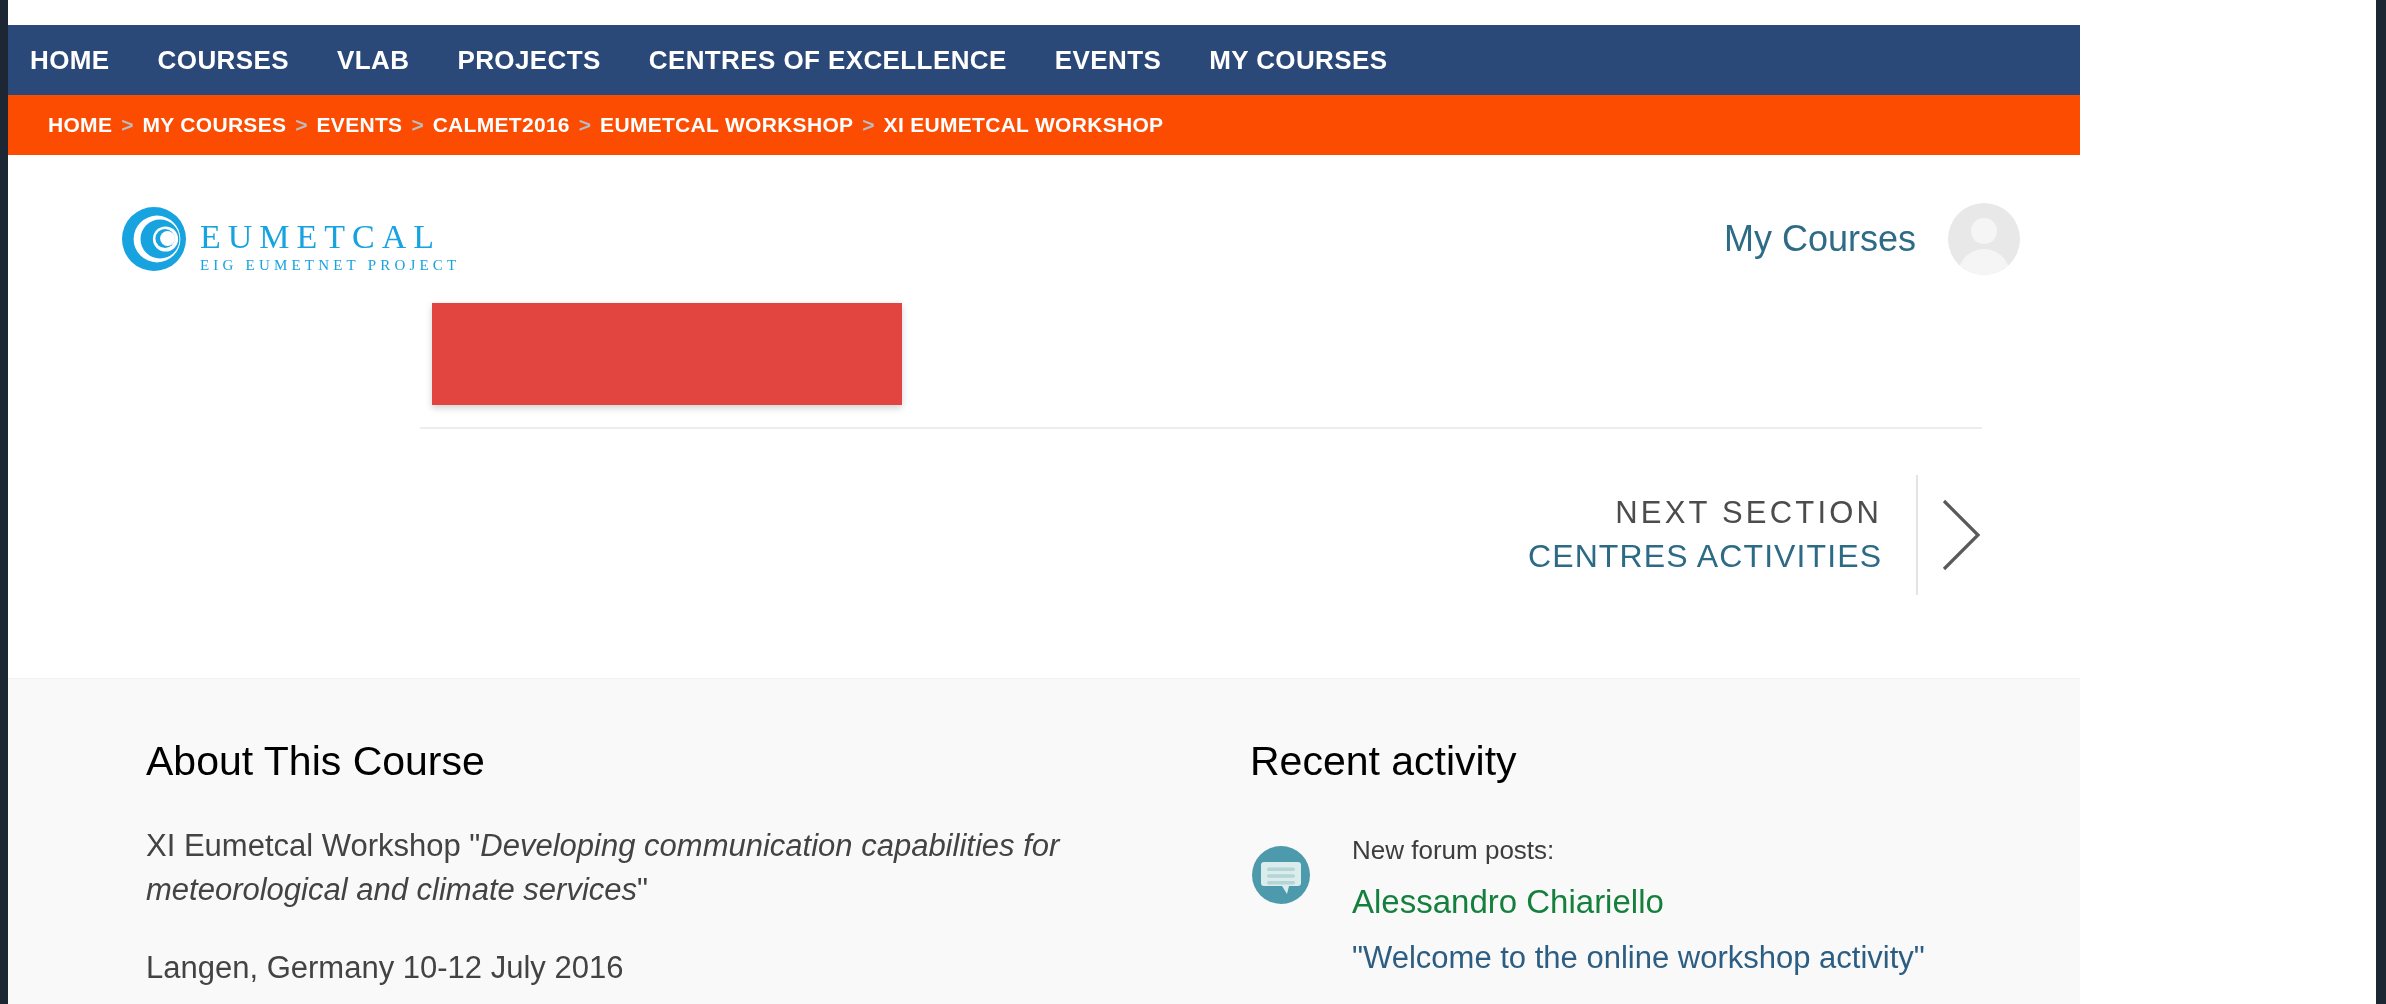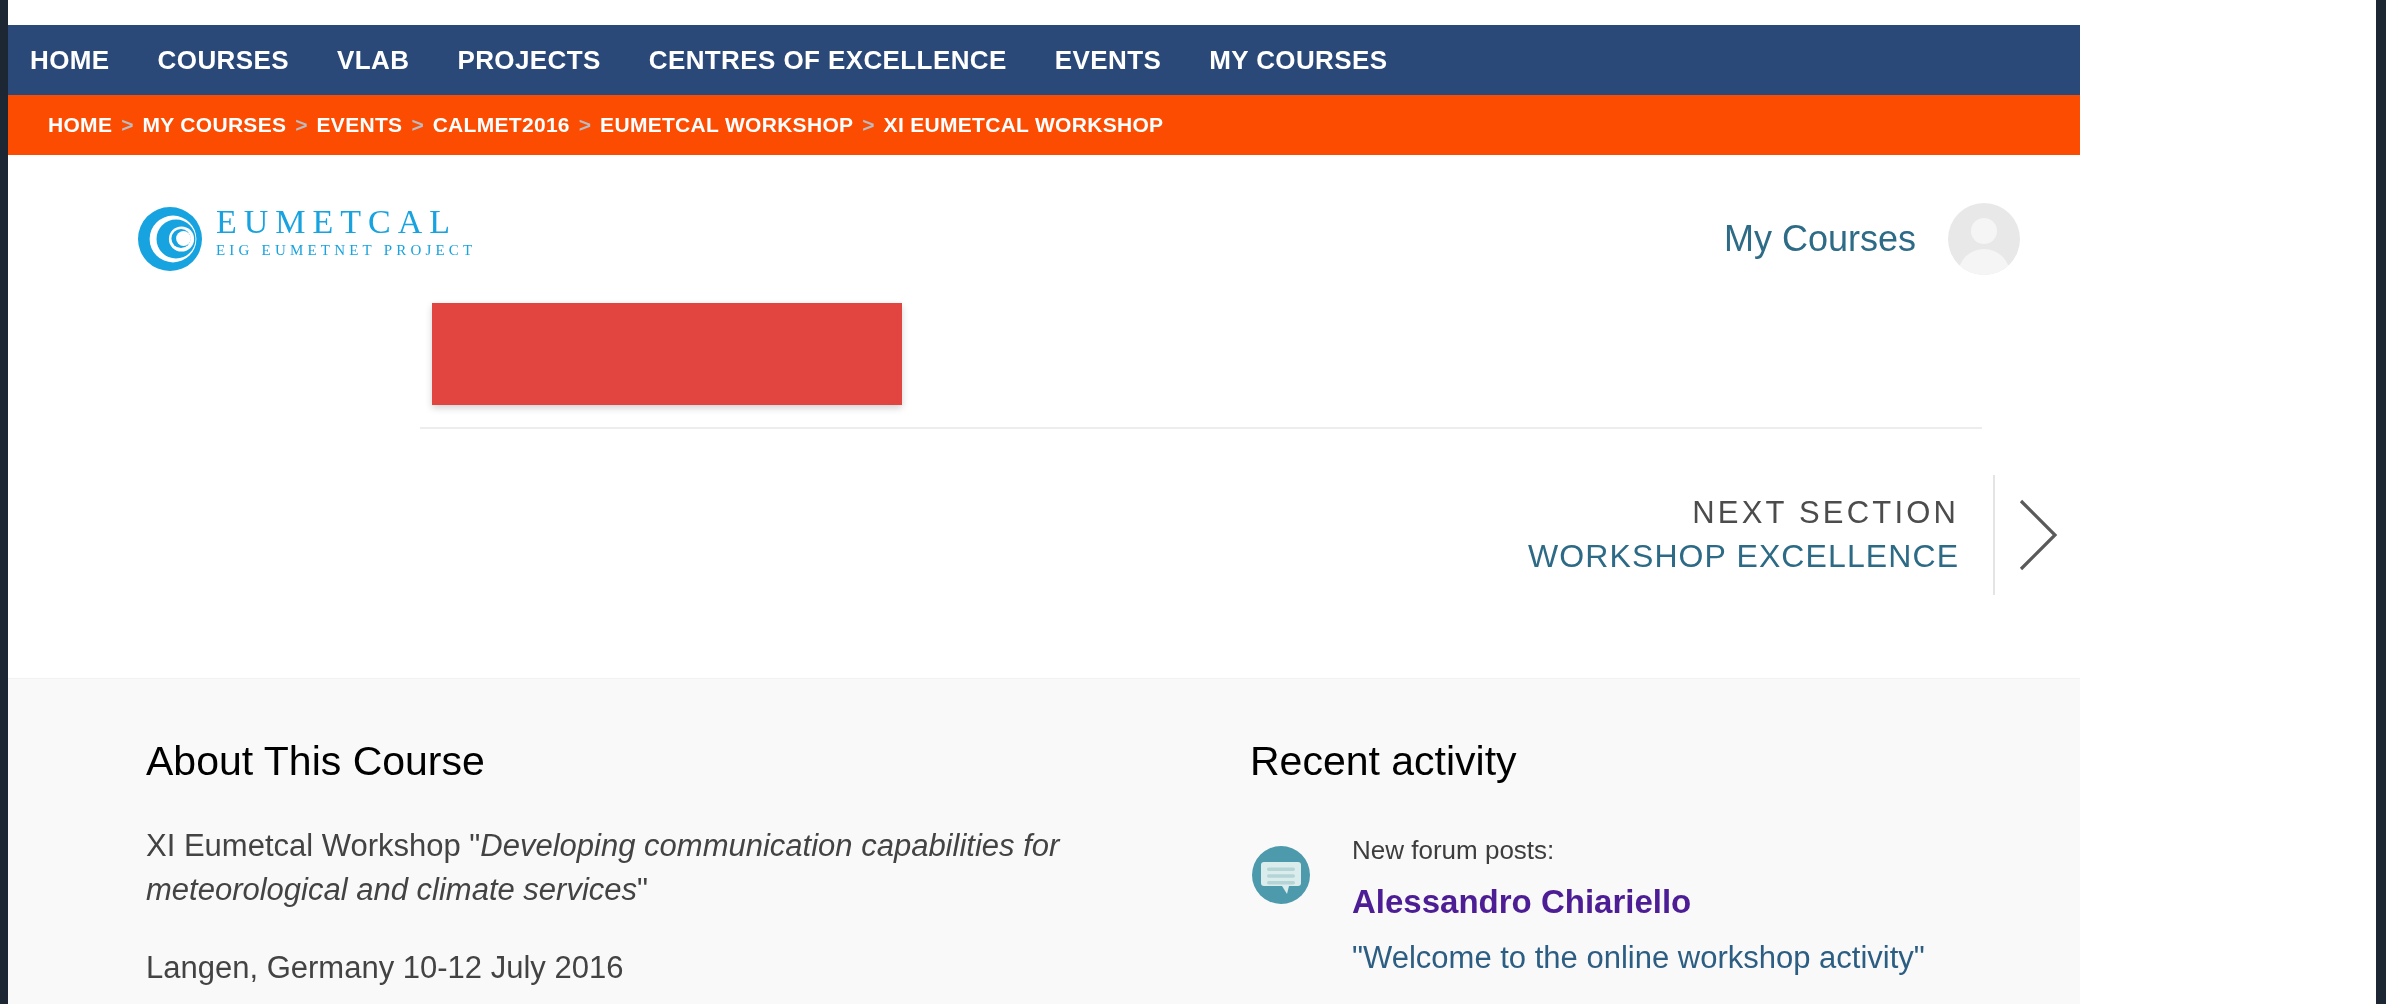--- a/index.html
+++ b/index.html
@@ -91,23 +91,23 @@
 
   
   .brandbar {
     position: absolute;
     left: 0; top: 130px;
     width: 2368px; height: 148px;
     background: #ffffff;
   }
   .logo-wrap {
     position: absolute;
-    left: 128px; top: 180px;
-    display: flex;
-    align-items: flex-start;
+    left: 112px; top: 180px;
+    display: flex;
+    align-items: flex-end;
     cursor: pointer;
   }
   .logo-mark { width: 68px; height: 68px; flex: 0 0 68px; }
   .logo-text { margin-left: 12px; }
   .logo-title {
     font-family: "Liberation Serif", serif;
     font-size: 34px;
     letter-spacing: 7px;
     color: #17a3e0;
     line-height: 1;
@@ -280,25 +280,24 @@
     margin-left: 40px;
     flex: 1 1 auto;
     position: relative;
   }
   .activity-kicker {
     color: #3d3d3d;
     font-size: 26px;
     line-height: 1.25;
   }
   .activity-author {
-    color: #4c1d95;
+    color: #15803d;
     font-size: 33px;
     line-height: 1.3;
     margin-top: 14px;
-    font-weight: bold;
   }
   .activity-link {
     color: #2c5d82;
     font-size: 31px;
     line-height: 1.3;
     margin-top: 14px;
     cursor: pointer;
   }
   .activity-time {
     position: absolute;
@@ -371,21 +370,21 @@
 
     <div class="content-white">
 
       <div class="red-block"></div>
 
       <div class="hr-divider"></div>
 
       <div class="next-section">
         <span class="next-labels">
           <span class="next-kicker">NEXT SECTION</span><br>
-          <span class="next-title">WORKSHOP EXCELLENCE</span>
+          <span class="next-title">CENTRES ACTIVITIES</span>
         </span>
         <span class="next-sep"></span>
         <span class="next-arrow">
           <svg width="46" height="78" viewBox="0 0 46 78">
             <polyline points="6,5 40,39 6,73" fill="none" stroke="#5a5a5a" stroke-width="3.2"></polyline>
           </svg>
         </span>
       </div>
 
     </div>

